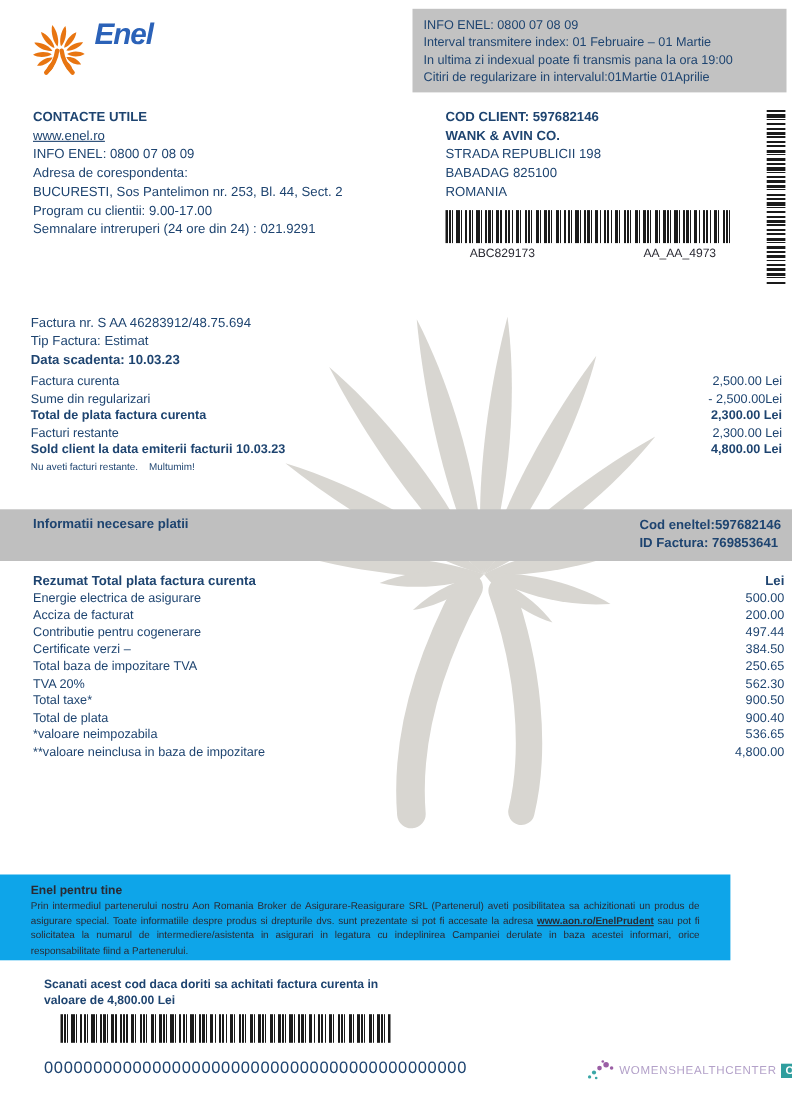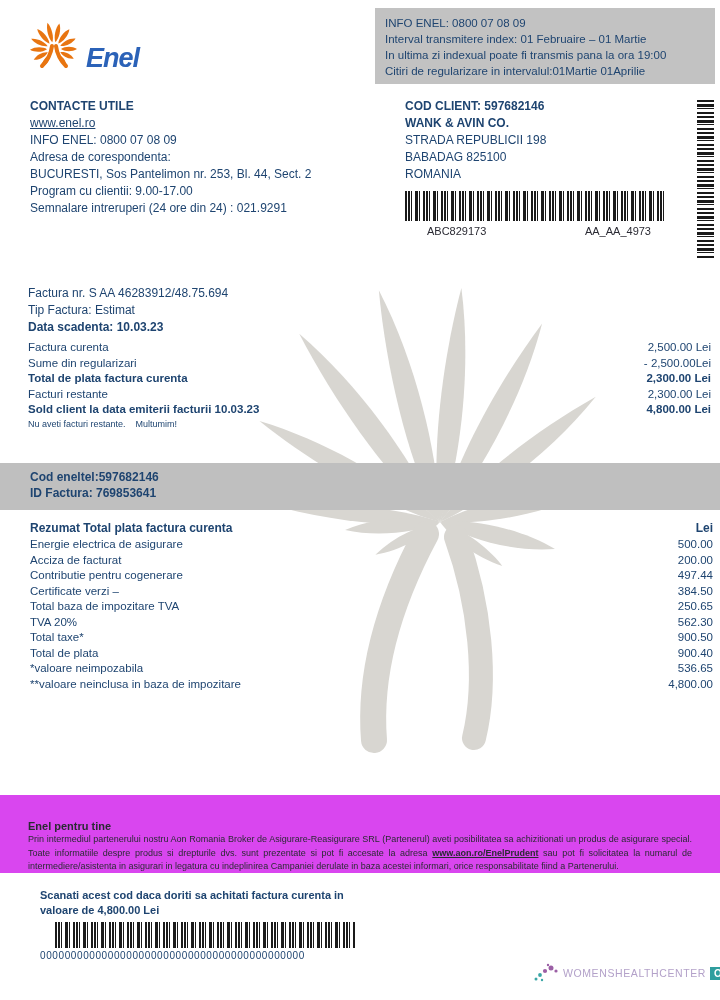--- a/index.html
+++ b/index.html
@@ -6,21 +6,21 @@
   .page{position:relative;width:720px;height:1000px;background:#ffffff;overflow:hidden;
         font-family:"Liberation Sans",sans-serif;color:#1e4470;}
   .abs{position:absolute;z-index:2;}
   .b{font-weight:bold;}
   
   .watermark{position:absolute;left:250px;top:272px;z-index:0;}
   
   .info-box{left:375px;top:8px;width:340px;height:76px;background:#c2c2c2;box-sizing:border-box;
             padding:7px 10px;font-size:11.5px;line-height:16px;}
   
-  .logo{left:28px;top:16px;display:flex;align-items:flex-end;gap:6px;}
+  .logo{left:28px;top:16px;display:flex;align-items:flex-start;gap:6px;}
   .logo-text{font-size:27px;font-weight:bold;font-style:italic;color:#2b62b8;letter-spacing:-1px;}
   
   .contacts{left:30px;top:98px;width:330px;font-size:12px;line-height:17px;}
   .client{left:405px;top:98px;width:270px;font-size:12px;line-height:17px;}
   .link{text-decoration:underline;cursor:pointer;}
   
   .bc{background:repeating-linear-gradient(90deg,#1a1a1a 0 2px,#fff 2px 3px,#1a1a1a 3px 5px,#fff 5px 6px,#1a1a1a 6px 7px,#fff 7px 10px,#1a1a1a 10px 13px,#fff 13px 14px,#1a1a1a 14px 15px,#fff 15px 18px);}
   .client-bc{width:262px;height:30px;margin-top:8px;}
   .bc-labels{display:flex;justify-content:space-between;width:262px;box-sizing:border-box;
              padding:2px 16px 0 22px;font-size:11px;color:#2a2a33;text-align:right;}
@@ -33,30 +33,30 @@
   
   .band{left:0;top:463px;width:720px;height:47px;background:#bfbfbf;box-sizing:border-box;z-index:1;
         display:flex;justify-content:space-between;padding:6px 10px 0 30px;}
   .band-title{font-size:12px;}
   .band-right{text-align:left;font-size:12px;line-height:16px;}
   
   .summary{left:30px;top:520px;width:683px;}
   .shead{display:flex;justify-content:space-between;font-size:12px;line-height:17px;font-weight:bold;}
   .srow{display:flex;justify-content:space-between;font-size:11.5px;line-height:15.5px;}
   
-  .promo{left:0;top:795px;width:720px;height:78px;background:#d946ef;box-sizing:border-box;
-         padding:24px 28px 0 28px;color:#2a2a33;}
+  .promo{left:0;top:795px;width:664px;height:78px;background:#0ea5e9;box-sizing:border-box;
+         padding:8px 28px 0 28px;color:#2a2a33;}
   .promo-title{font-size:11px;line-height:14px;}
   .promo-body{font-size:9px;line-height:13.5px;text-align:justify;}
   .promo-link{text-decoration:underline;font-weight:bold;cursor:pointer;}
   
   .scan{left:40px;top:888px;width:330px;}
   .scan-line{font-size:11px;line-height:15px;font-weight:bold;}
   .scan-bc{width:300px;height:26px;margin:4px auto 0 auto;}
-  .zeros{margin-top:2px;font-size:10px;letter-spacing:0.6px;color:#1e4470;}
+  .zeros{margin-top:14px;font-size:15px;letter-spacing:0.6px;color:#1e4470;}
   
   .site-logo{left:533px;top:962px;display:flex;align-items:center;gap:4px;}
   .site-name{font-size:10.5px;letter-spacing:0.6px;color:#b3a1c9;}
   .site-tld{font-size:10px;font-weight:bold;color:#fff;background:#2f9e9e;padding:1px 4px;}
 </style>
 </head>
 <body>
 
 <div class="page">
 
@@ -203,20 +203,21 @@
       <span>2,300.00 Lei</span>
     </div>
     <div class="irow b">
       <span>Sold client la data emiterii facturii 10.03.23</span>
       <span>4,800.00 Lei</span>
     </div>
     <div class="note">Nu aveti facturi restante.    Multumim!</div>
   </div>
 
   <div class="abs band">
+    <div class="band-title b">Informatii necesare platii</div>
     <div class="band-right b">
       <div>Cod eneltel:597682146</div>
       <div>ID Factura: 769853641</div>
     </div>
   </div>
 
   <div class="abs summary">
     <div class="shead">
       <span>Rezumat Total plata factura curenta</span>
       <span>Lei</span>

